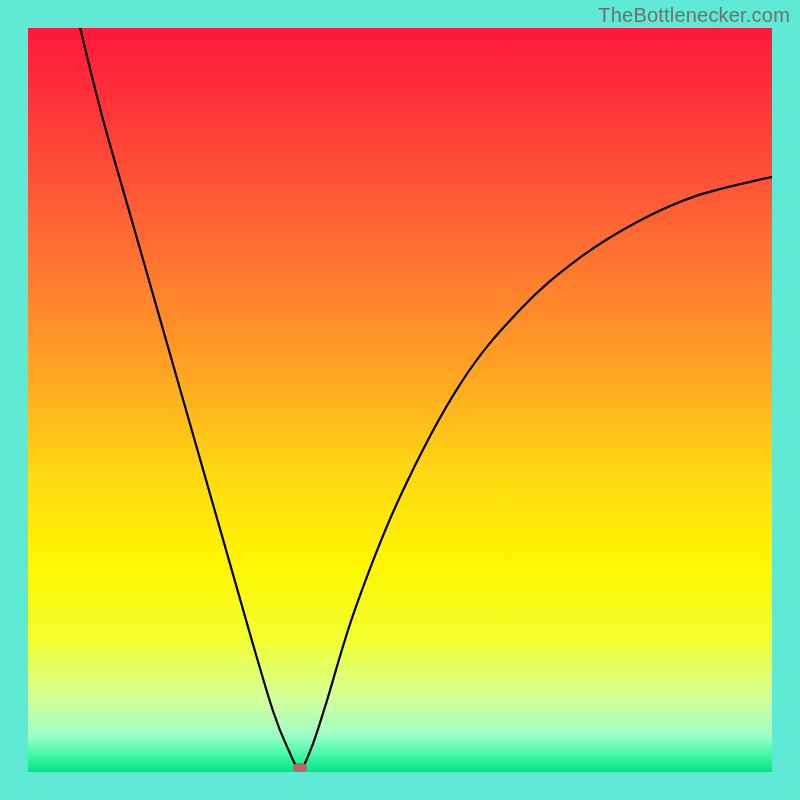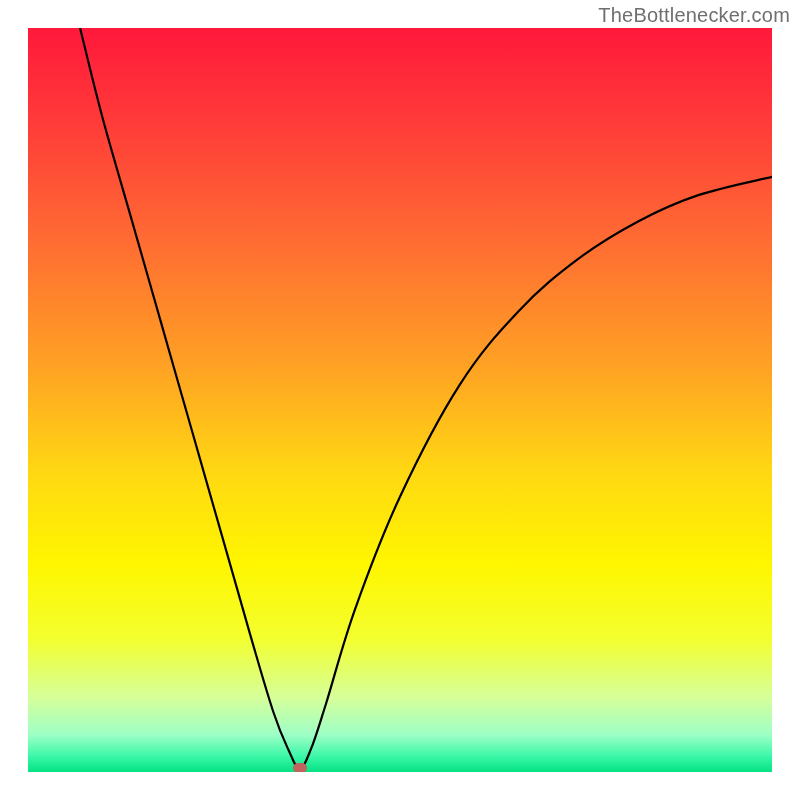--- a/index.html
+++ b/index.html
@@ -8,21 +8,21 @@
     width: 800px;
     height: 800px;
     background: #000;
     overflow: hidden;
     font-family: Arial, Helvetica, sans-serif;
   }
   .frame {
     position: relative;
     width: 800px;
     height: 800px;
-    background: #ffffff;
+    background: #5eead4;
   }
   .plot-area {
     position: absolute;
     left: 28px;
     top: 28px;
     width: 744px;
     height: 744px;
     overflow: hidden;
   }
   .gradient {

